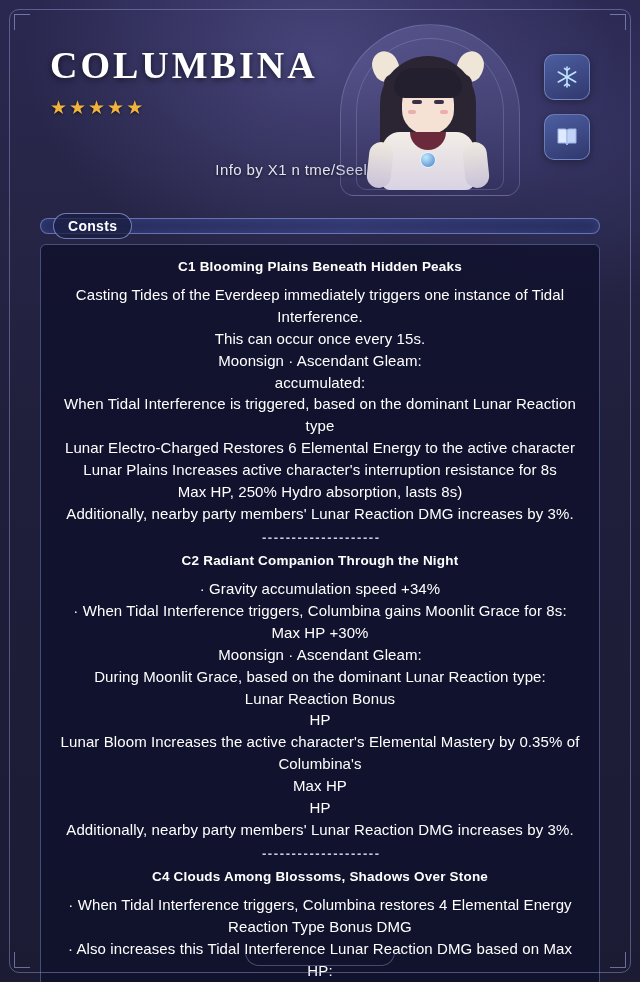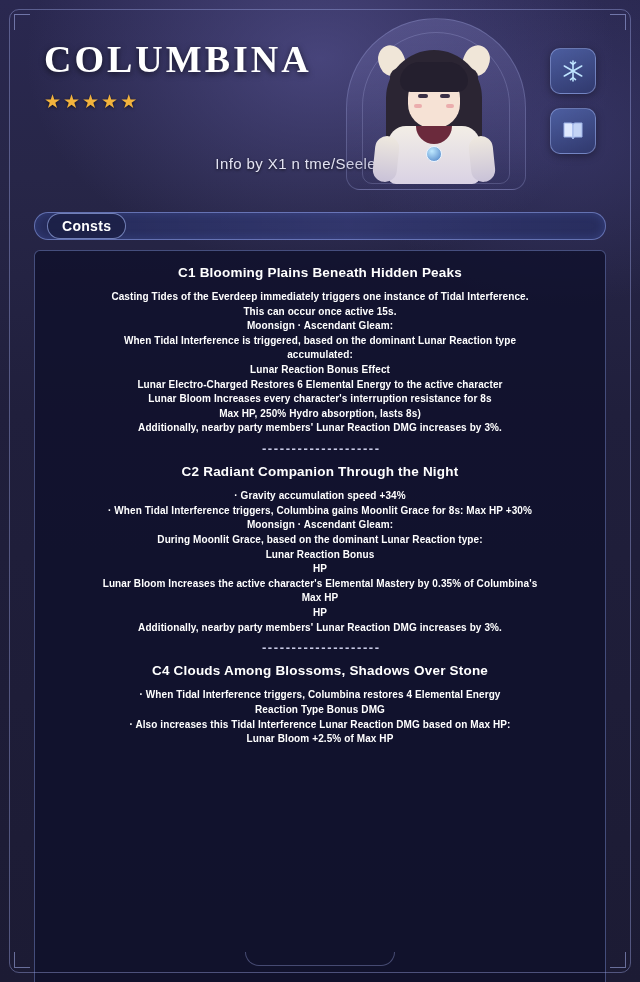--- a/index.html
+++ b/index.html
@@ -9,21 +9,21 @@
     font-family: "Liberation Sans", sans-serif;
     overflow: hidden;
   }
   .page {
     position: relative;
     width: 640px; height: 982px;
     background:
       radial-gradient(ellipse 420px 300px at 50% 6%, rgba(96,92,160,0.55), rgba(0,0,0,0) 70%),
       radial-gradient(ellipse 300px 240px at 88% 14%, rgba(70,68,130,0.45), rgba(0,0,0,0) 70%),
       linear-gradient(180deg, #2a2850 0%, #272648 18%, #201f3c 42%, #1c1b34 100%);
-    padding: 18px;
+    padding: 24px;
   }
   .frame {
     position: absolute;
     left: 9px; top: 9px; right: 9px; bottom: 9px;
     border: 1px solid rgba(150,160,220,0.45);
     border-radius: 10px;
     pointer-events: none;
   }
   
   .header {
@@ -167,21 +167,21 @@
     background: linear-gradient(160deg, rgba(84,108,180,0.75), rgba(48,58,112,0.85));
     border: 1px solid rgba(170,190,250,0.45);
     display: flex; align-items: center; justify-content: center;
     box-shadow: 0 2px 8px rgba(0,0,0,0.35);
   }
   .badge svg { display: block; }
   
   .section-bar {
     position: relative;
     margin: 14px 16px 0 16px;
-    height: 28px;
+    height: 16px;
     border-radius: 17px;
     background: linear-gradient(90deg, rgba(38,44,92,0.95), rgba(52,58,116,0.8) 55%, rgba(40,46,96,0.9));
     border: 1px solid rgba(150,170,245,0.55);
     display: flex; align-items: center;
     box-shadow: 0 0 10px rgba(90,120,220,0.25) inset;
   }
   .section-bar .pill {
     margin-left: 12px;
     padding: 4px 14px;
     border-radius: 13px;
@@ -205,22 +205,22 @@
   }
   .const-title {
     color: #ffffff;
     font-size: 13.5px;
     font-weight: 700;
     margin-bottom: 10px;
     letter-spacing: 0.2px;
   }
   .line {
     color: #ffffff;
-    font-size: 10px;
-    font-weight: 700;
+    font-size: 15px;
+    font-weight: 400;
     line-height: 1.46;
     letter-spacing: 0.1px;
   }
   .divider {
     color: #c9cbe6;
     font-size: 13px;
     letter-spacing: -1px;
     line-height: 1.1;
     margin: 6px 0 8px 0;
     font-weight: 700;
@@ -308,27 +308,26 @@
 
   <div class="section-bar">
     <div class="pill">Consts</div>
   </div>
 
   <div class="card">
 
     <div>
       <div class="const-title">C1 Blooming Plains Beneath Hidden Peaks</div>
       <div class="line">Casting Tides of the Everdeep immediately triggers one instance of Tidal Interference.</div>
-      <div class="line">This can occur once active 15s.</div>
+      <div class="line">This can occur once every 15s.</div>
       <div class="line">Moonsign · Ascendant Gleam:</div>
+      <div class="line">accumulated:</div>
       <div class="line">When Tidal Interference is triggered, based on the dominant Lunar Reaction type</div>
-      <div class="line">accumulated:</div>
-      <div class="line">Lunar Reaction Bonus Effect</div>
       <div class="line">Lunar Electro-Charged Restores 6 Elemental Energy to the active character</div>
-      <div class="line">Lunar Bloom Increases every character's interruption resistance for 8s</div>
+      <div class="line">Lunar Plains Increases active character's interruption resistance for 8s</div>
       <div class="line">Max HP, 250% Hydro absorption, lasts 8s)</div>
       <div class="line">Additionally, nearby party members' Lunar Reaction DMG increases by 3%.</div>
     </div>
     <div class="divider">- - - - - - - - - - - - - - - - - - - -</div>
 
     <div>
       <div class="const-title">C2 Radiant Companion Through the Night</div>
       <div class="line">· Gravity accumulation speed +34%</div>
       <div class="line">· When Tidal Interference triggers, Columbina gains Moonlit Grace for 8s: Max HP +30%</div>
       <div class="line">Moonsign · Ascendant Gleam:</div>

